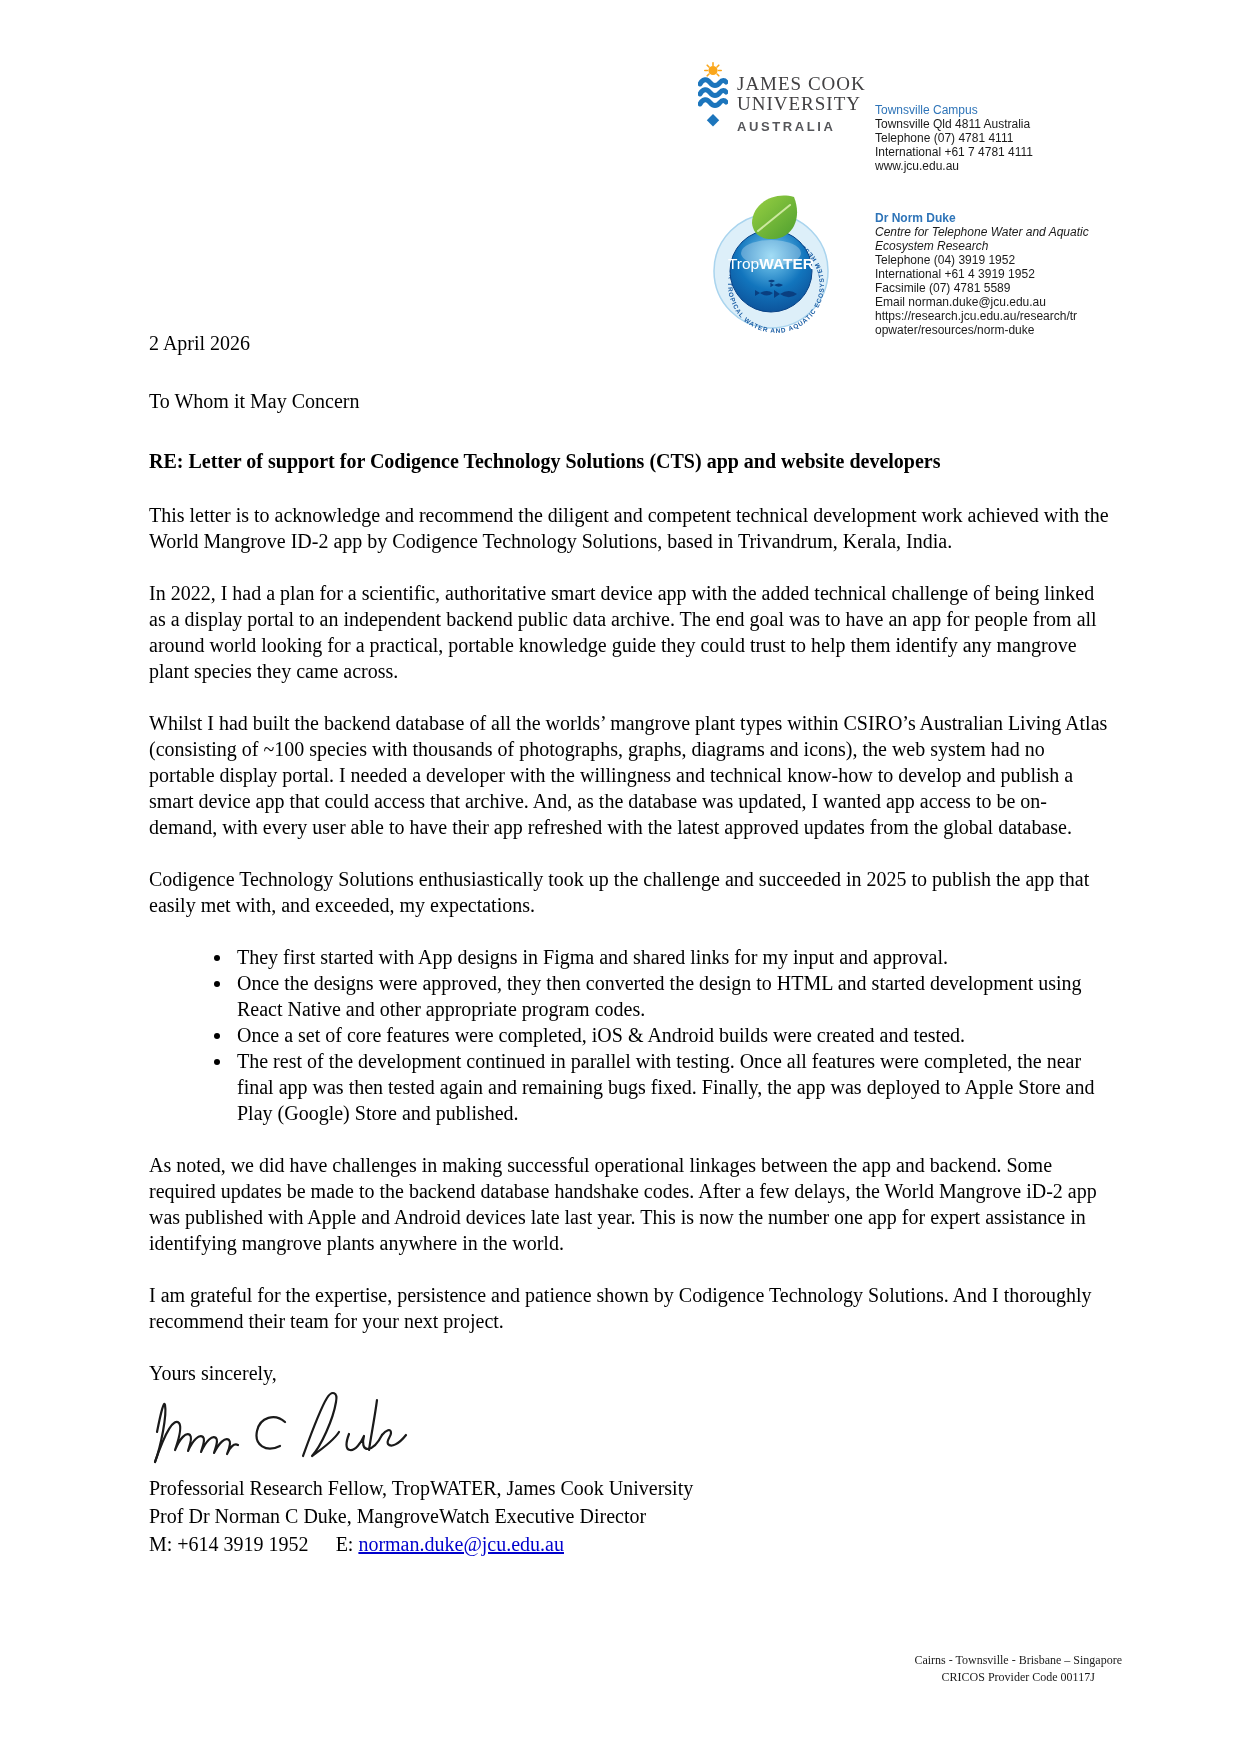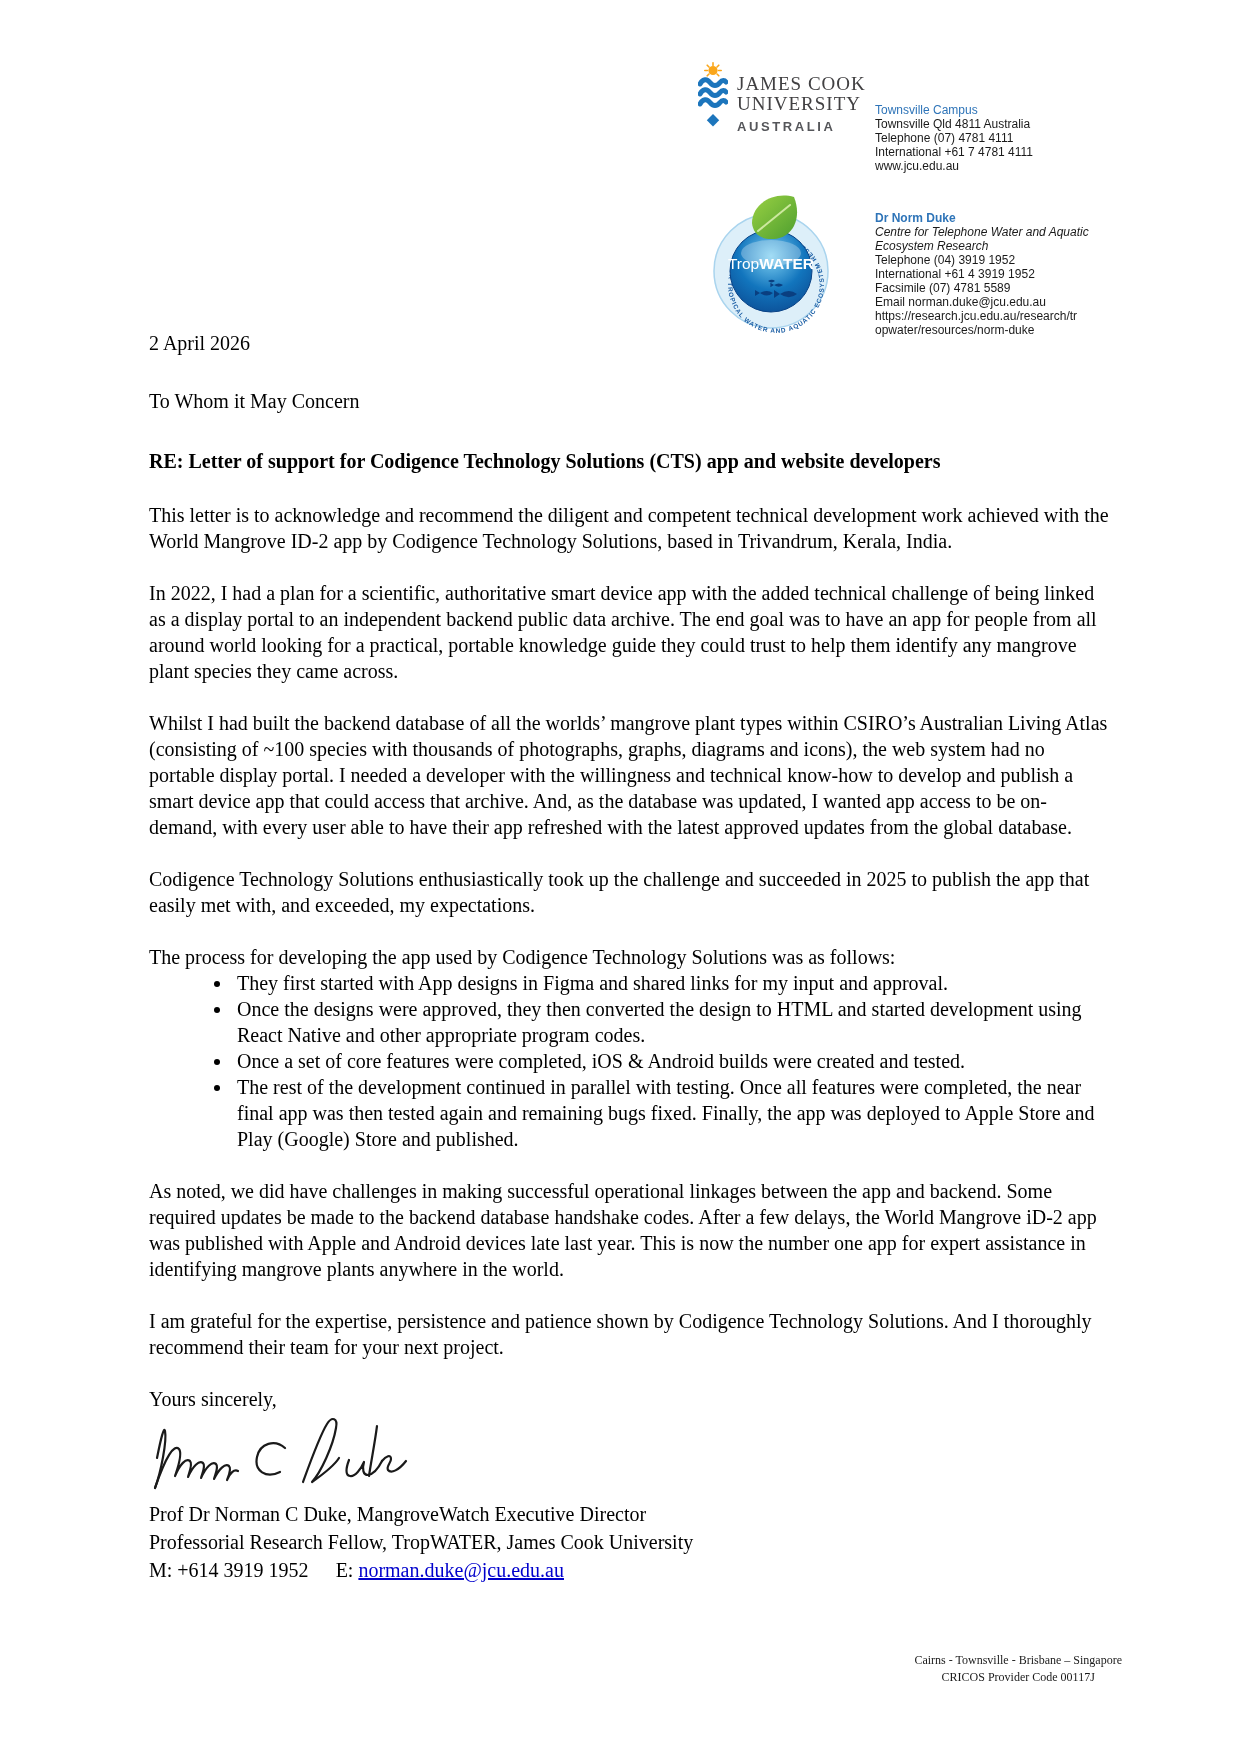--- a/index.html
+++ b/index.html
@@ -147,21 +147,20 @@
   <div class="body">
     <p class="date-line">2 April 2026</p>
     <p class="salutation">To Whom it May Concern</p>
     <p class="subject">RE: Letter of support for Codigence Technology Solutions (CTS) app and website developers</p>
 
     <div id="paragraphs">
         <p class="body-p"><span>This letter is to acknowledge and recommend the diligent and competent technical development work achieved with the World Mangrove ID-2 app by Codigence Technology Solutions, based in Trivandrum, Kerala, India.</span></p>
         <p class="body-p"><span>In 2022, I had a plan for a scientific, authoritative smart device app with the added technical challenge of being linked as a display portal to an independent backend public data archive. The end goal was to have an app for people from all around world looking for a practical, portable knowledge guide they could trust to help them identify any mangrove plant species they came across.</span></p>
         <p class="body-p"><span>Whilst I had built the backend database of all the worlds’ mangrove plant types within CSIRO’s Australian Living Atlas (consisting of ~100 species with thousands of photographs, graphs, diagrams and icons), the web system had no portable display portal. I needed a developer with the willingness and technical know-how to develop and publish a smart device app that could access that archive. And, as the database was updated, I wanted app access to be on-demand, with every user able to have their app refreshed with the latest approved updates from the global database.</span></p>
         <p class="body-p"><span>Codigence Technology Solutions enthusiastically took up the challenge and succeeded in 2025 to publish the app that easily met with, and exceeded, my expectations.</span></p>
-        <p class="body-p tight"><span>The process for developing the app used by Codigence Technology Solutions was as follows:</span></p>
         <ul class="bullets">
           <li><span>They first started with App designs in Figma and shared links for my input and approval.</span></li>
           <li><span>Once the designs were approved, they then converted the design to HTML and started development using React Native and other appropriate program codes.</span></li>
           <li><span>Once a set of core features were completed, iOS &amp; Android builds were created and tested.</span></li>
           <li><span>The rest of the development continued in parallel with testing. Once all features were completed, the near final app was then tested again and remaining bugs fixed. Finally, the app was deployed to Apple Store and Play (Google) Store and published.</span></li>
         </ul>
         <p class="body-p"><span>As noted, we did have challenges in making successful operational linkages between the app and backend. Some required updates be made to the backend database handshake codes. After a few delays, the World Mangrove iD-2 app was published with </span><span class="u">Apple</span><span> and </span><span class="u">Android</span><span> devices late last year. This is now the number one app for expert assistance in identifying mangrove plants anywhere in the world.</span></p>
         <p class="body-p"><span>I am grateful for the expertise, persistence and patience shown by Codigence Technology Solutions. And I thoroughly recommend their team for your next project.</span></p>
       </div>
 
@@ -177,22 +176,22 @@
                  C74,55 80,49 84,52 C87,55 83,63 82,66 C85,59 89,55 93,57"></path>
         <path d="M140,34 C130,25 115,29 112,43 C109,57 121,65 135,58"></path>
         <path d="M158,68 C166,46 175,21 182,10 C187,2 193,4 191,14 C188,32 176,58 167,68 C177,61 189,52 194,44"></path>
         <path d="M204,46 C201,54 200,61 205,62 C210,63 216,55 219,48 C217,55 218,61 223,61 C229,60 234,53 237,47"></path>
         <path d="M232,12 C230,28 226,48 224,62"></path>
         <path d="M237,47 C241,42 246,40 246,45 C246,49 241,52 243,56 C246,60 254,56 261,47"></path>
       </g>
     </svg>
 
     <div class="signoff">
+      <p>Professorial Research Fellow, TropWATER, James Cook University</p>
       <p>Prof Dr Norman C Duke, MangroveWatch Executive Director</p>
-      <p>Professorial Research Fellow, TropWATER, James Cook University</p>
       <p><span>M: +614 3919 1952</span><span class="gap"></span><span>E:</span>
          <a href="#" class="email-link">norman.duke@jcu.edu.au</a></p>
     </div>
   </div>
 
   <div class="footer">
     <div>Cairns - Townsville - Brisbane – Singapore</div>
     <div>CRICOS Provider Code 00117J</div>
   </div>
 

